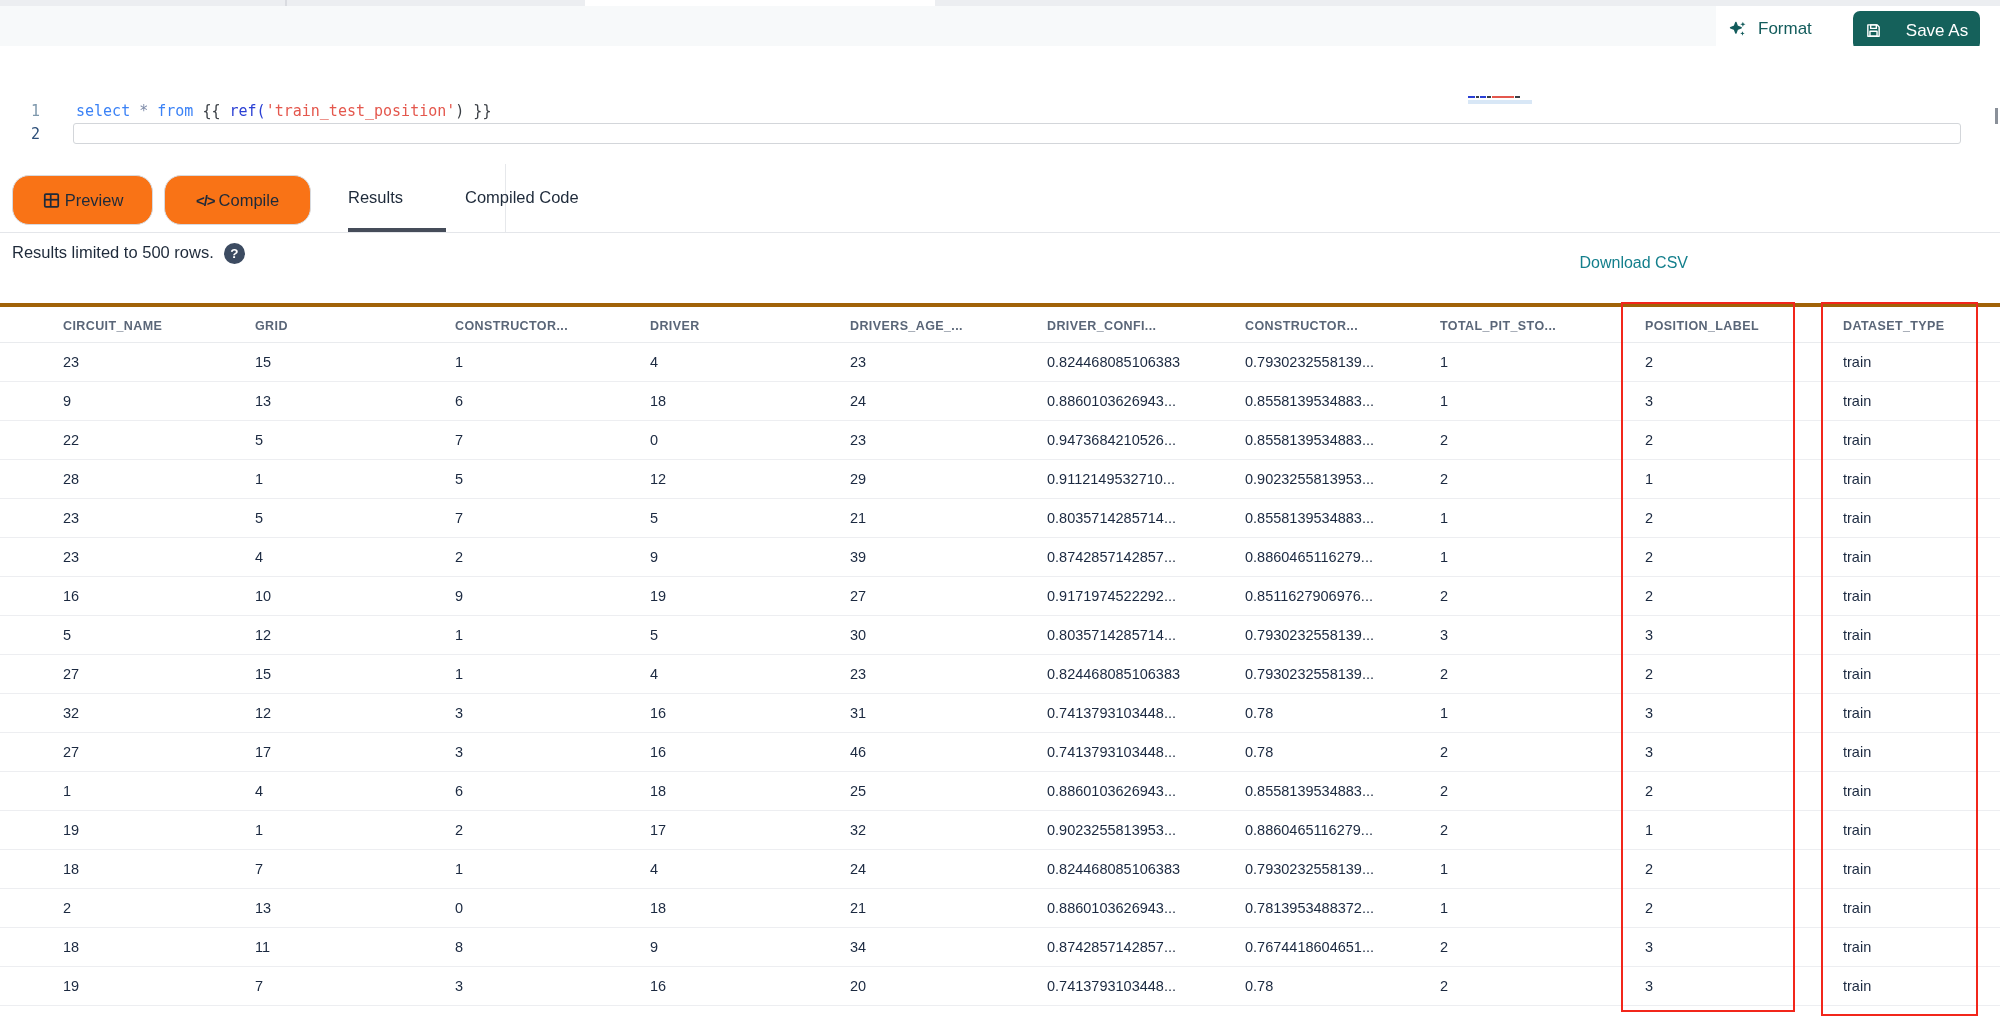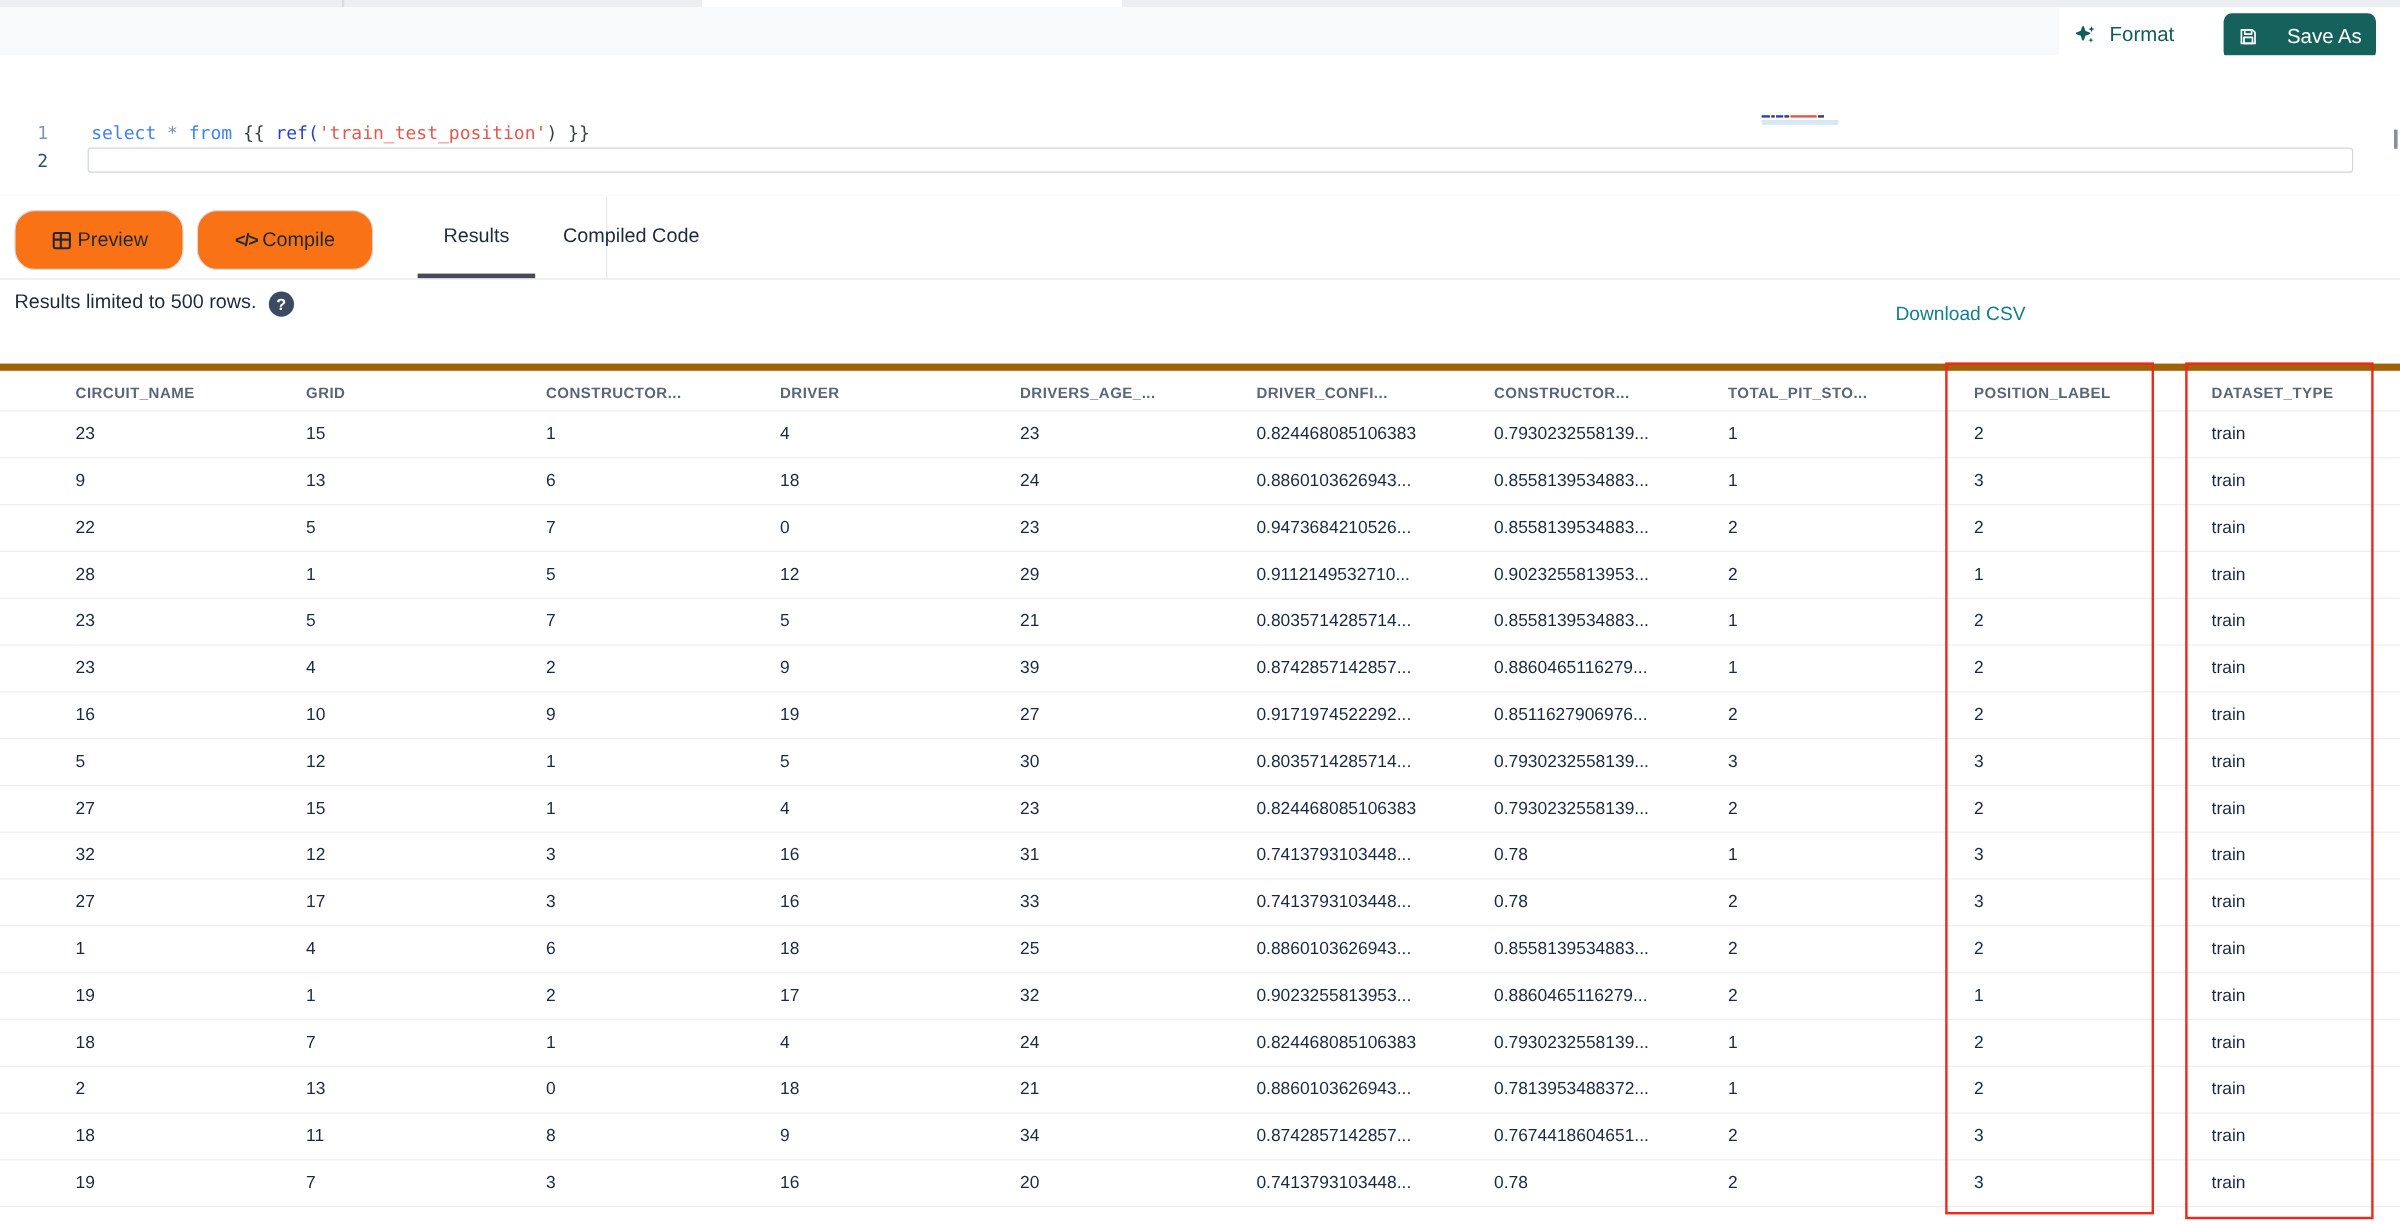--- a/index.html
+++ b/index.html
@@ -44,38 +44,38 @@
   
   .panel-top-border { position:absolute; left:0; top:163px; width:2000px; height:1px; background:#e8eaed; }
   .actions-row { position:absolute; left:0; top:163px; width:2000px; height:69px; background:#ffffff; }
   .action-btn { position:absolute; top:12px; height:50px; background:#f97316; border:1px solid #d7dadf;
                 border-radius:17px; display:flex; align-items:center; justify-content:center; gap:4px;
                 font-size:16.5px; color:#1E2A3A; font-family:"Liberation Sans",sans-serif; cursor:pointer; }
   .preview-btn { left:12px; width:141px; }
   .compile-btn { left:164px; width:147px; }
   .code-glyph { font-weight:700; font-size:15px; color:#1E2A3A; letter-spacing:-1px; }
   .v-divider { position:absolute; left:505px; top:1px; width:1px; height:68px; background:#e6e8eb; }
-  .tab { position:absolute; top:0; height:69px; display:flex; align-items:center; justify-content:center;
+  .tab { position:absolute; top:0; height:69px; display:flex; align-items:center; 
          font-size:16.5px; color:#1E2A3A; cursor:pointer; }
   .tab-results { left:348px; width:98px; }
   .tab-compiled { left:465px; width:122px; }
   .tab-underline { position:absolute; left:348px; top:65px; width:98px; height:4px; background:#454C59; }
   .row-divider { position:absolute; left:0; top:232px; width:2000px; height:1px; background:#e4e6ea; }
 
   
   .status-row { position:absolute; left:0; top:243px; width:1696px; height:44px; display:flex; }
   .status-text { margin-left:12px; font-size:16.5px; color:#1E2A3A; }
   .help-icon { margin-left:10px; width:21px; height:21px; border-radius:50%; background:#3C4B61; color:#ffffff;
                font-size:13.5px; font-weight:700; display:flex; align-items:center; justify-content:center; cursor:pointer; }
   .download-link { position:absolute; right:8px; top:11px; font-size:16px; color:#137F8C; cursor:pointer; }
 
   
   .results-table { position:absolute; left:0; top:303px; width:2000px; }
   .tr { display:grid; grid-template-columns:63px 192px 200px 195px 200px 197px 198px 195px 205px 198px 157px; }
-  .tr.head { height:40px; border-top:6px solid #a16207; border-bottom:1px solid #e9ebee; }
+  .tr.head { height:40px; border-top:4px solid #a16207; border-bottom:1px solid #e9ebee; }
   .th { font-size:12.5px; font-weight:700; letter-spacing:0.4px; color:#5A6678; line-height:39px;
         text-transform:uppercase; white-space:nowrap; overflow:hidden; }
   .tr.body { height:39px; border-bottom:1px solid #edeef1; }
   .td { font-size:14.5px; color:#1B2940; line-height:38px; white-space:nowrap; overflow:hidden; }
 
   
   .annot { position:absolute; border:2.5px solid #F2261B; background:transparent; pointer-events:none; }
   .annot1 { left:1621px; top:302px; width:174px; height:710px; }
   .annot2 { left:1821px; top:302px; width:157px; height:714px; }
 
@@ -309,21 +309,21 @@
         <div class="td">1</div>
         <div class="td">3</div>
         <div class="td">train</div>
       </div>
       <div class="tr body">
         <div class="td"></div>
         <div class="td">27</div>
         <div class="td">17</div>
         <div class="td">3</div>
         <div class="td">16</div>
-        <div class="td">33</div>
+        <div class="td">46</div>
         <div class="td">0.7413793103448...</div>
         <div class="td">0.78</div>
         <div class="td">2</div>
         <div class="td">3</div>
         <div class="td">train</div>
       </div>
       <div class="tr body">
         <div class="td"></div>
         <div class="td">1</div>
         <div class="td">4</div>

